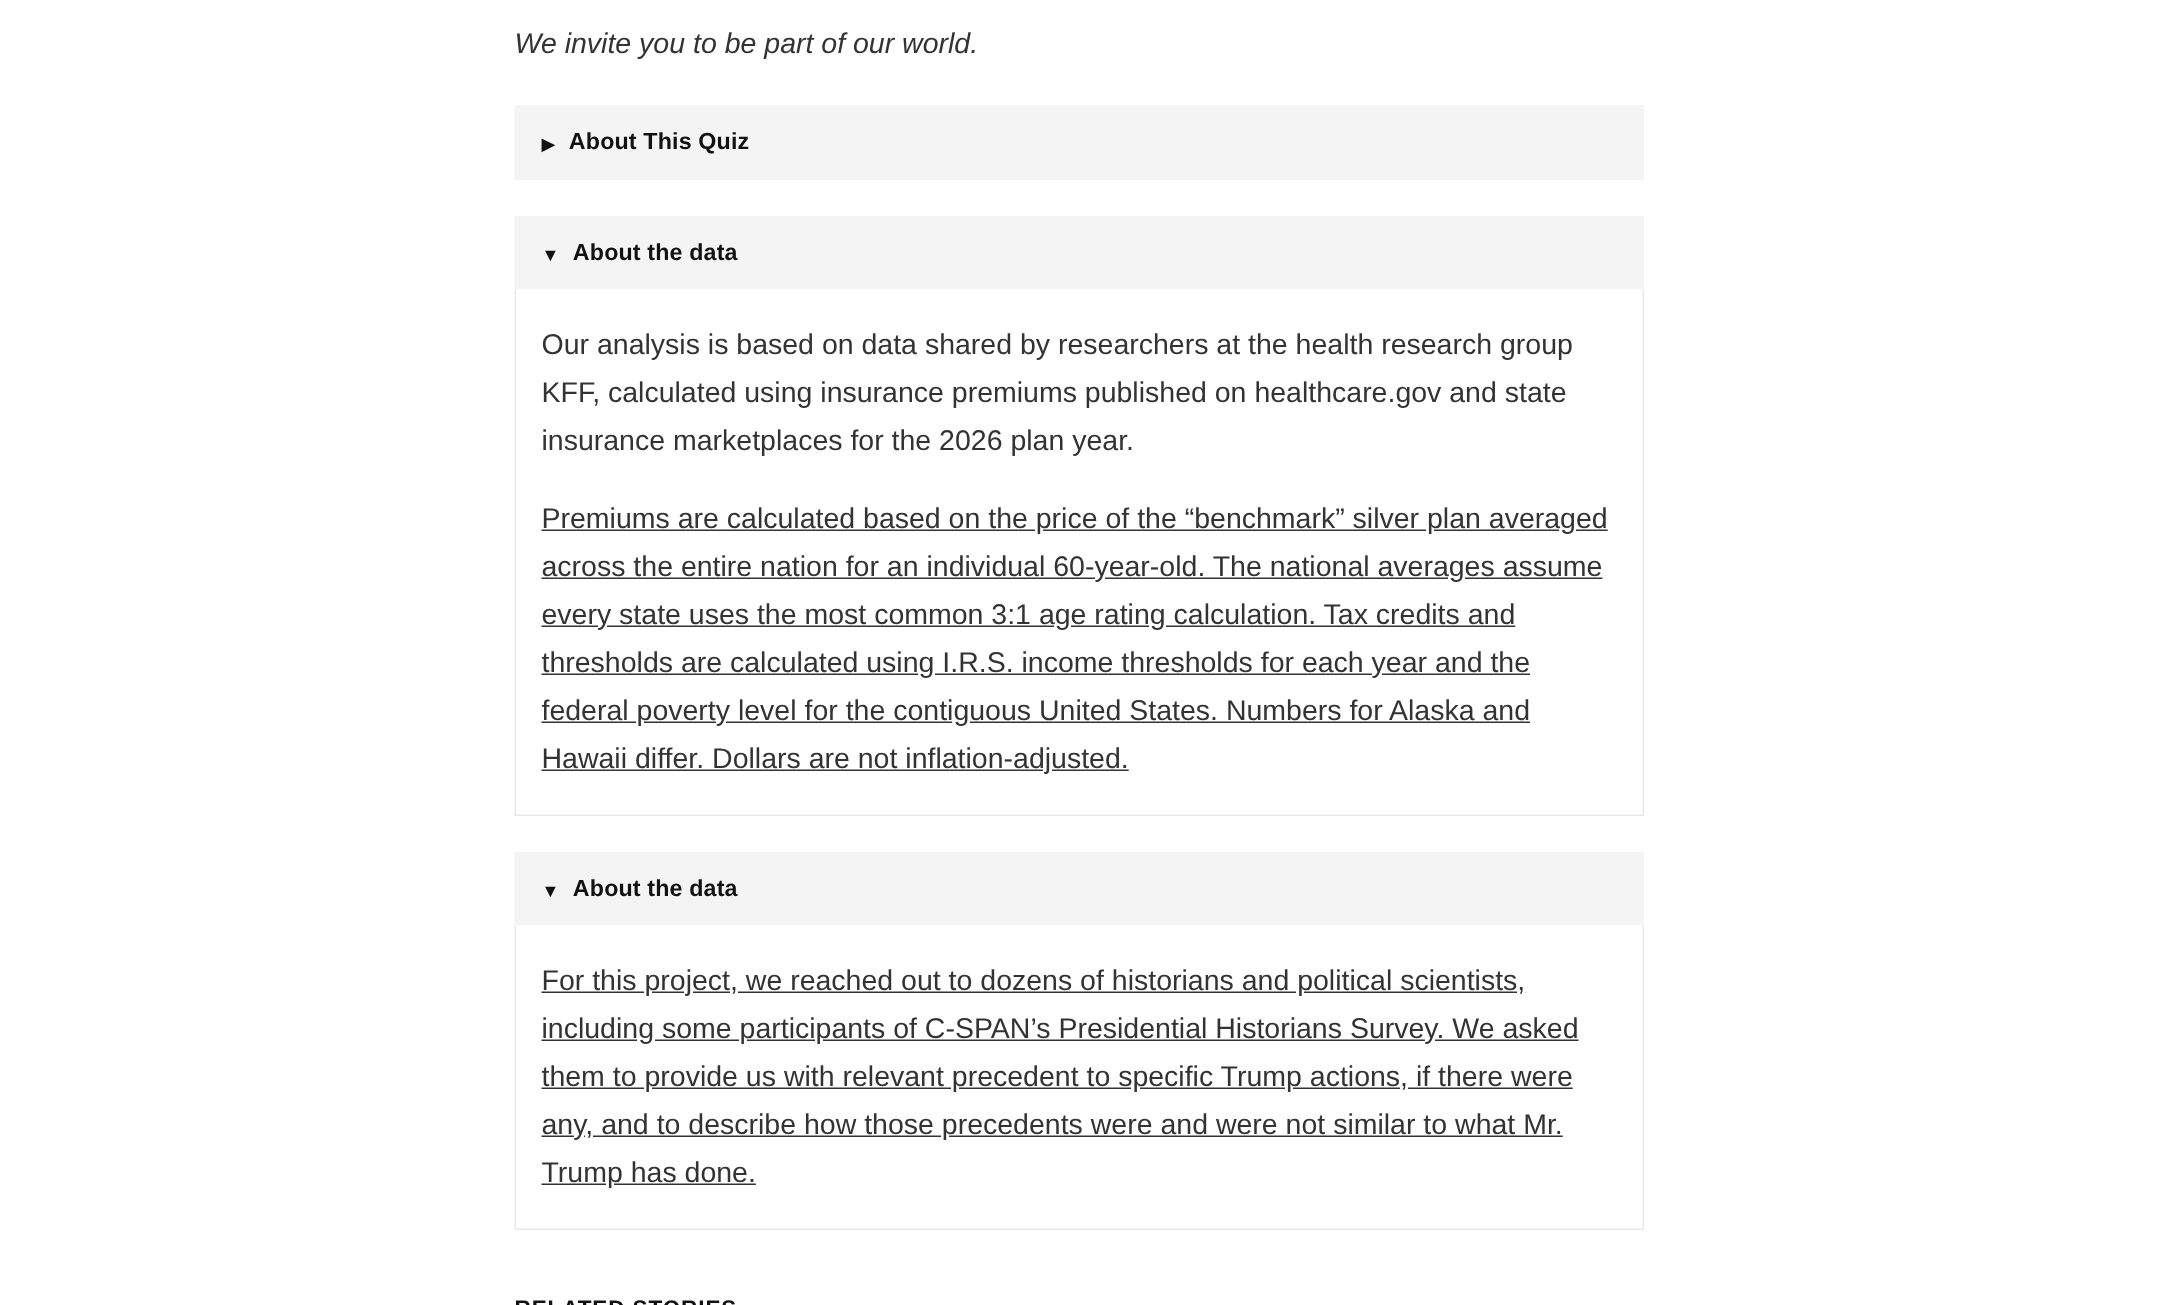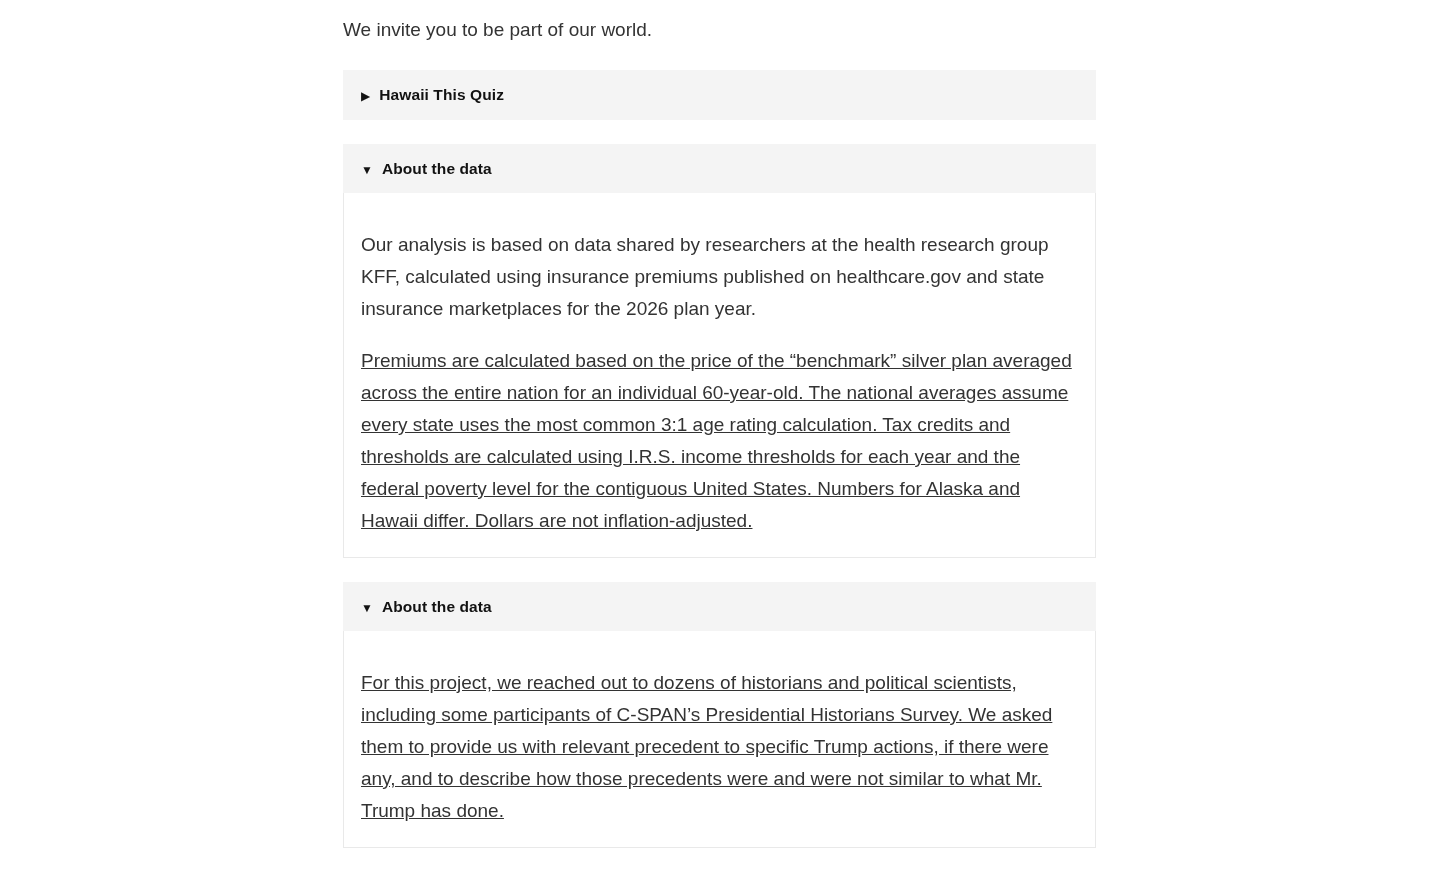--- a/index.html
+++ b/index.html
@@ -19,20 +19,21 @@
     position: absolute;
     left: 343px;
     top: 0;
     width: 753px;
   }
   .intro {
     margin: 17px 0 0 0;
     font-size: 19px;
     line-height: 26px;
     color: #333333;
+    font-style: italic;
   }
   .accordion {
     margin-top: 24px;
   }
   .accordion.first {
     margin-top: 27px;
   }
   .acc-header {
     background: #f4f4f4;
     height: 50px;
@@ -60,21 +61,21 @@
     letter-spacing: 0.1px;
   }
   .acc-body {
     background: #ffffff;
     border: 1px solid #e9e9e9;
     border-top: none;
     padding: 20px 17px;
     box-sizing: border-box;
   }
   .acc-body p {
-    margin: 16px 0 20px 0;
+    margin: 2px 0 20px 0;
     font-size: 19px;
     line-height: 32px;
     color: #333333;
   }
   .acc-body p:last-child {
     margin-bottom: 0;
     text-decoration: underline;
   }
   .related {
     margin-top: 44px;
@@ -100,21 +101,21 @@
 <body>
 
 <div class="viewport">
   <div class="page">
 
     <p class="intro">We invite you to be part of our world.</p>
 
     <section class="accordion first">
       <div class="acc-header">
         <span class="marker">▶</span>
-        <span class="acc-title">Hawaii This Quiz</span>
+        <span class="acc-title">About This Quiz</span>
       </div>
     </section>
 
     <section class="accordion">
       <div class="acc-header expanded-header">
         <span class="marker">▼</span>
         <span class="acc-title">About the data</span>
       </div>
       <div class="acc-body">
         <p>Our analysis is based on data shared by researchers at the health research group KFF, calculated using insurance premiums published on healthcare.gov and state insurance marketplaces for the 2026 plan year.</p>

